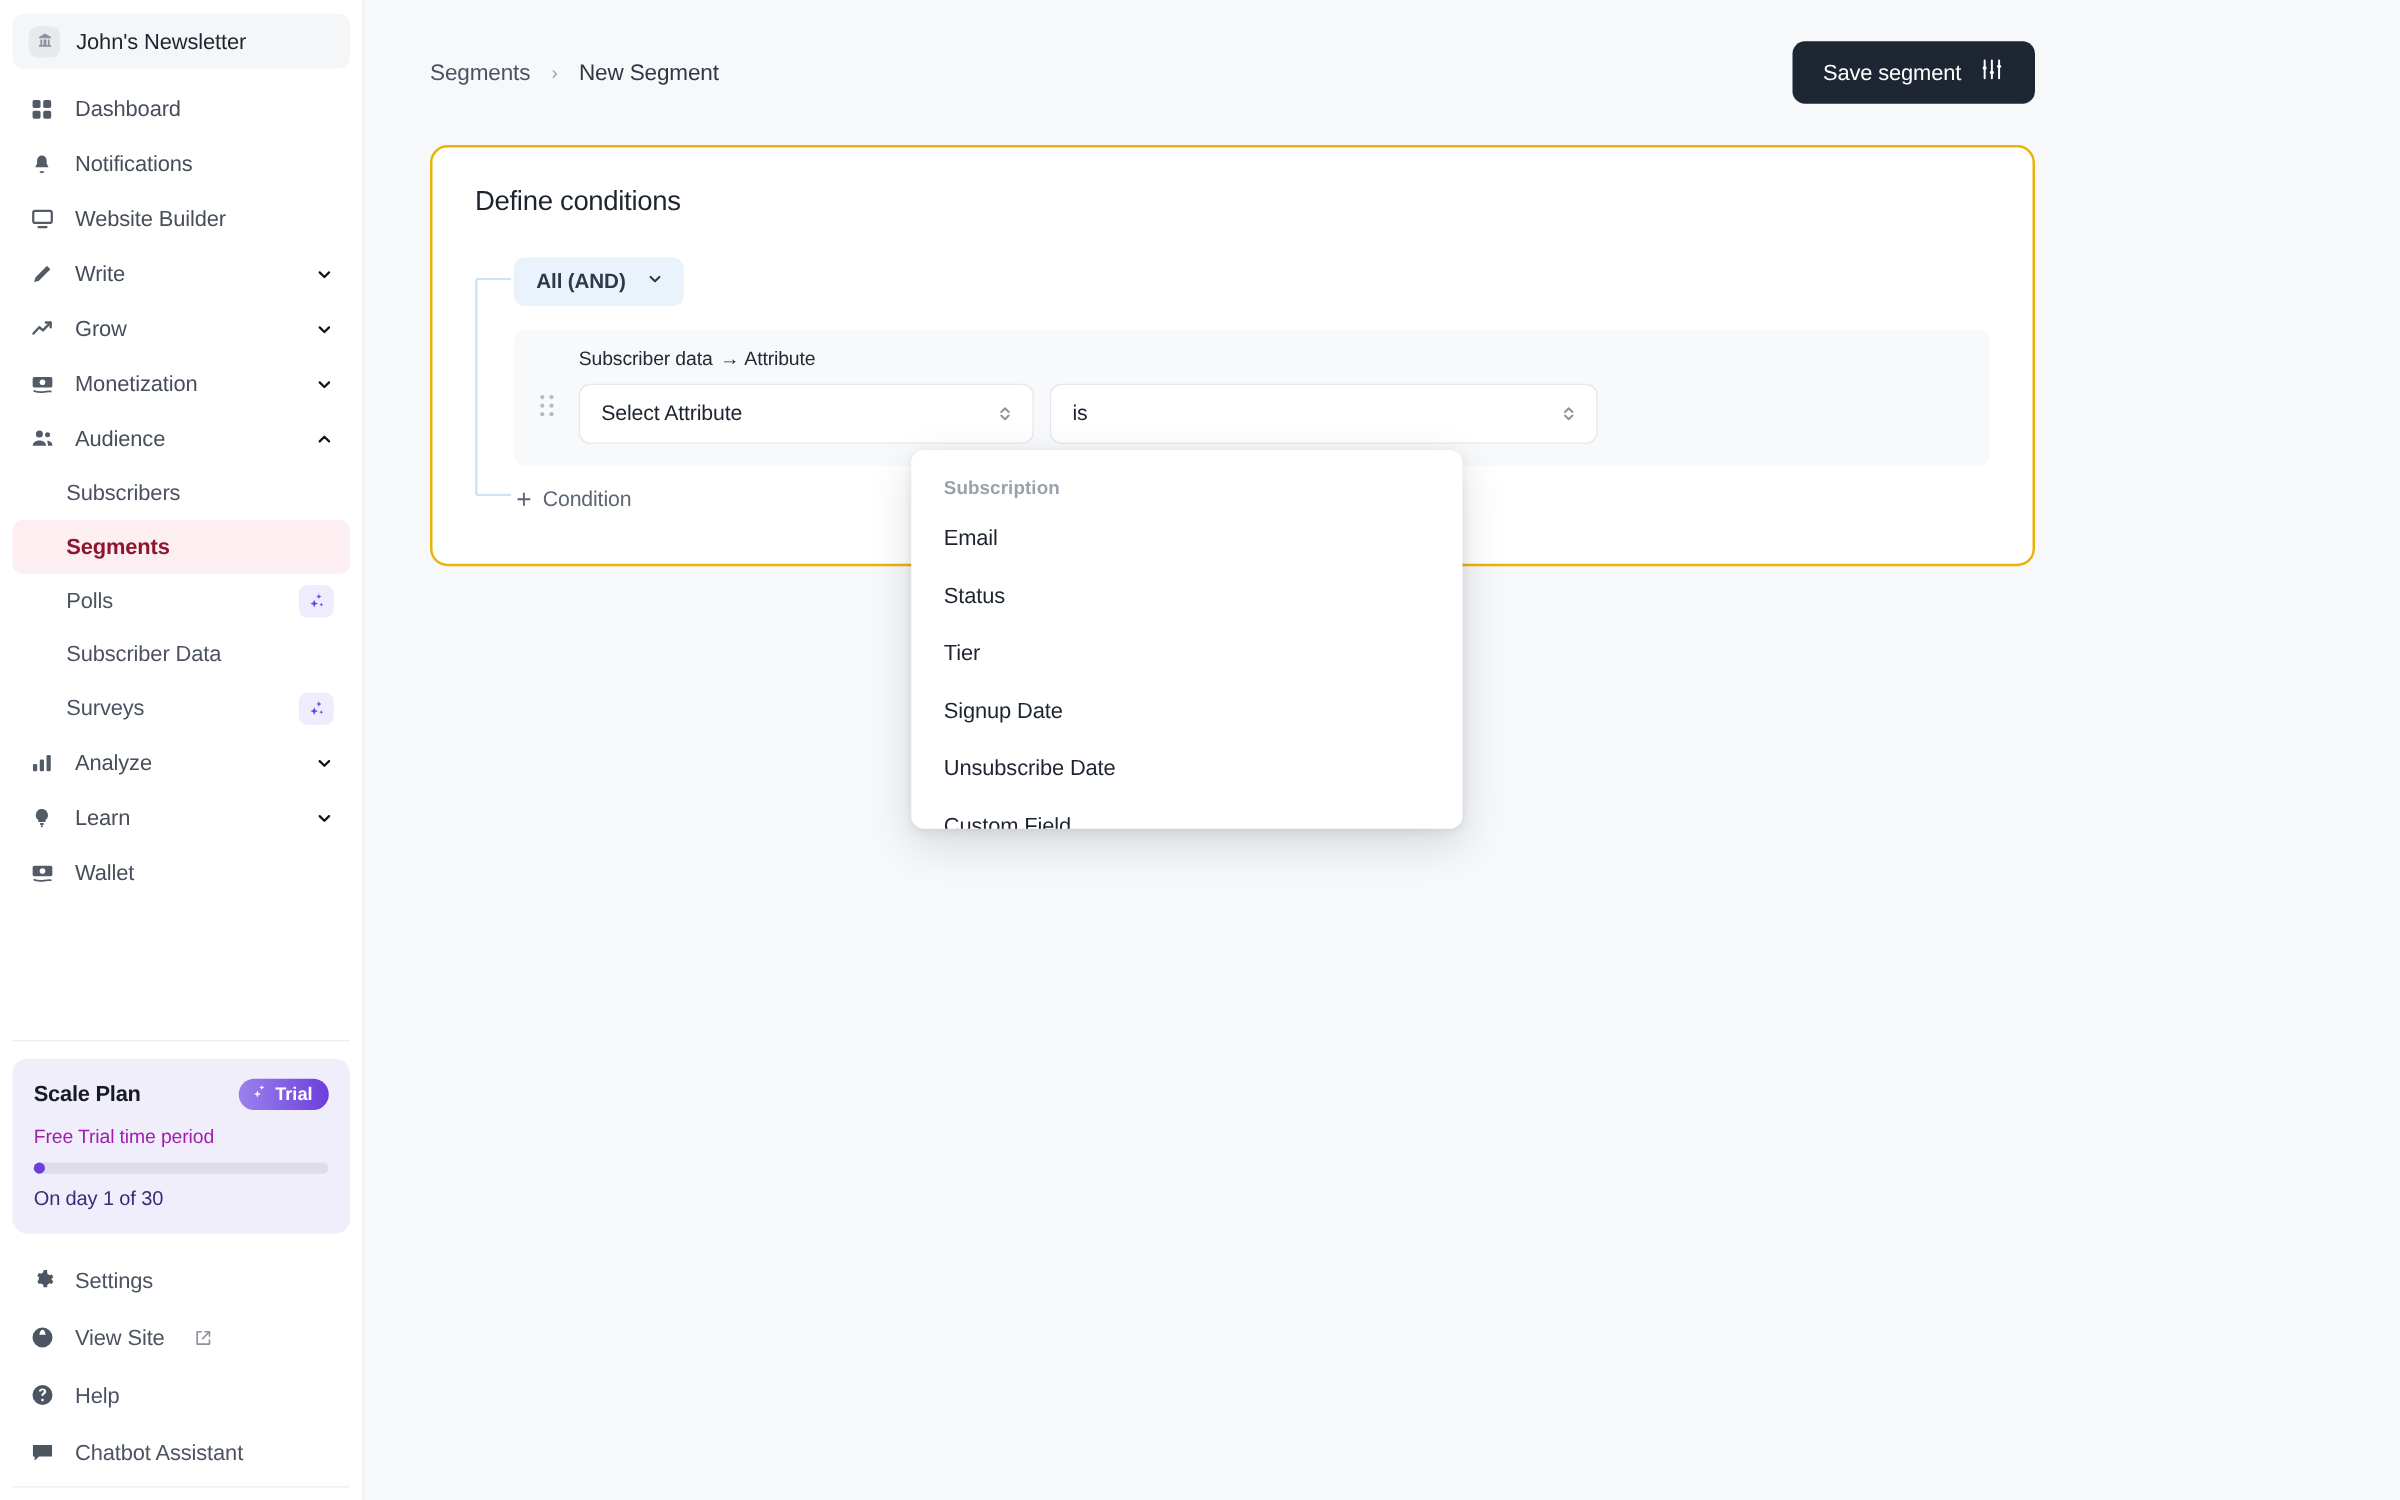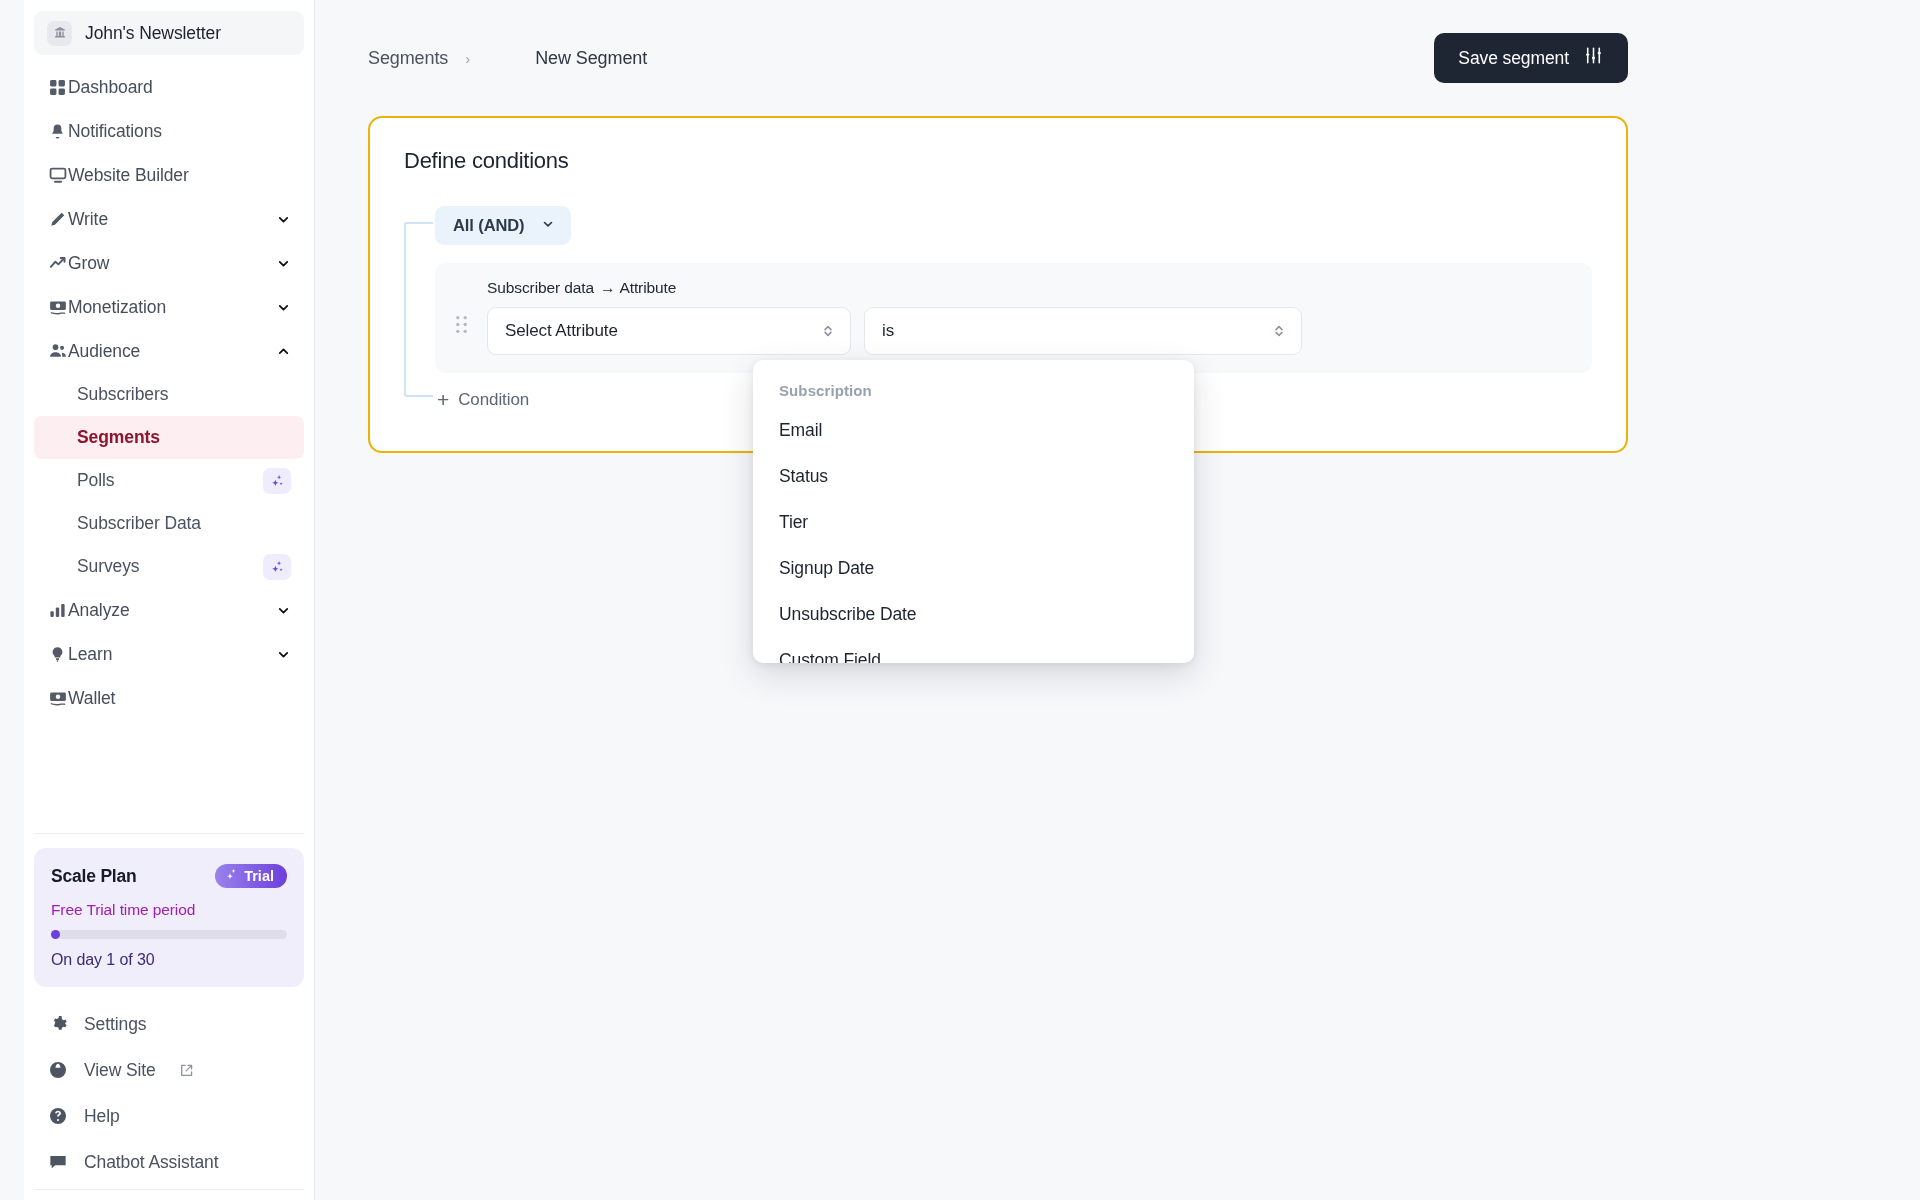--- a/index.html
+++ b/index.html
@@ -2,21 +2,21 @@
 <html><head>
 <meta charset="utf-8">
 <style>
   * { box-sizing: border-box; margin: 0; padding: 0; }
   html, body {
     width: 1920px; height: 1200px;
     font-family: "Liberation Sans", sans-serif;
     background: #f6f8fa;
     overflow: hidden;
   }
-  .app { display: flex; width: 1676px; height: 1200px; padding-left: 24px; }
+  .app { display: flex; width: 1676px; height: 1200px; }
 
   
   .sidebar {
     width: 291px; height: 1200px; background: #ffffff;
     border-right: 1px solid #e8eaee;
     display: flex; flex-direction: column; flex: 0 0 291px;
     position: relative;
   }
   .ws-switch {
     margin: 11px 10px 6px 10px; height: 44px; border-radius: 9px;
@@ -25,21 +25,21 @@
   }
   .ws-avatar {
     width: 25px; height: 25px; border-radius: 7px; background: #e7e9ed;
     display: flex; align-items: center; justify-content: center;
     color: #8c929d; flex: 0 0 25px;
   }
   .ws-name { font-size: 17.5px; color: #1d2430; letter-spacing: -0.1px; }
 
   .nav { padding: 4px 10px 0 10px; }
   .nav-item {
-    height: 44px; display: flex; align-items: center; 
+    height: 44px; display: flex; align-items: center; gap: 16px;
     padding: 0 13px; border-radius: 8px; cursor: pointer;
     color: #474e5b; font-size: 17.5px; letter-spacing: -0.1px;
     position: relative;
   }
   .nav-item .ic { width: 21px; height: 21px; flex: 0 0 21px; display:flex; align-items:center; justify-content:center; color:#545b68; }
   .nav-item .chev { margin-left: auto; color: #111; display:flex; }
   .nav-sub {
     height: 43px; display: flex; align-items: center; padding: 0 13px 0 43px;
     border-radius: 8px; cursor: pointer; color: #4b5261; font-size: 17.5px;
     letter-spacing: -0.1px;
@@ -80,21 +80,21 @@
   .sidebar-bottom-rule { border-top: 1px solid #eceef1; margin-top: 4px; }
 
   
   .main { flex: 1; position: relative; height: 1200px; background: #f6f8fa; }
   .topbar {
     height: 116px; display: flex; align-items: center;
     padding: 0 48px 0 53px;
   }
   .crumb { display: flex; align-items: center; gap: 17px; font-size: 18px; color: #4b5261; letter-spacing:-0.1px; }
   .crumb .sep { color: #9aa1ad; font-size: 15px; }
-  .crumb .cur { color: #2f3744; margin-left: 48px; }
+  .crumb .cur { color: #2f3744; }
   .save-btn {
     margin-left: auto; background: #1e2633; color: #fff; border: none;
     height: 50px; padding: 0 24px; border-radius: 10px; cursor: pointer;
     display: flex; align-items: center; gap: 14px;
     font-size: 17.5px; font-family: inherit; letter-spacing: -0.1px;
   }
 
   .card {
     margin: 0 48px 0 53px; background: #fff; border: 2px solid #eab308;
     border-radius: 14px; padding: 30px 34px 40px 34px; min-height: 310px;

